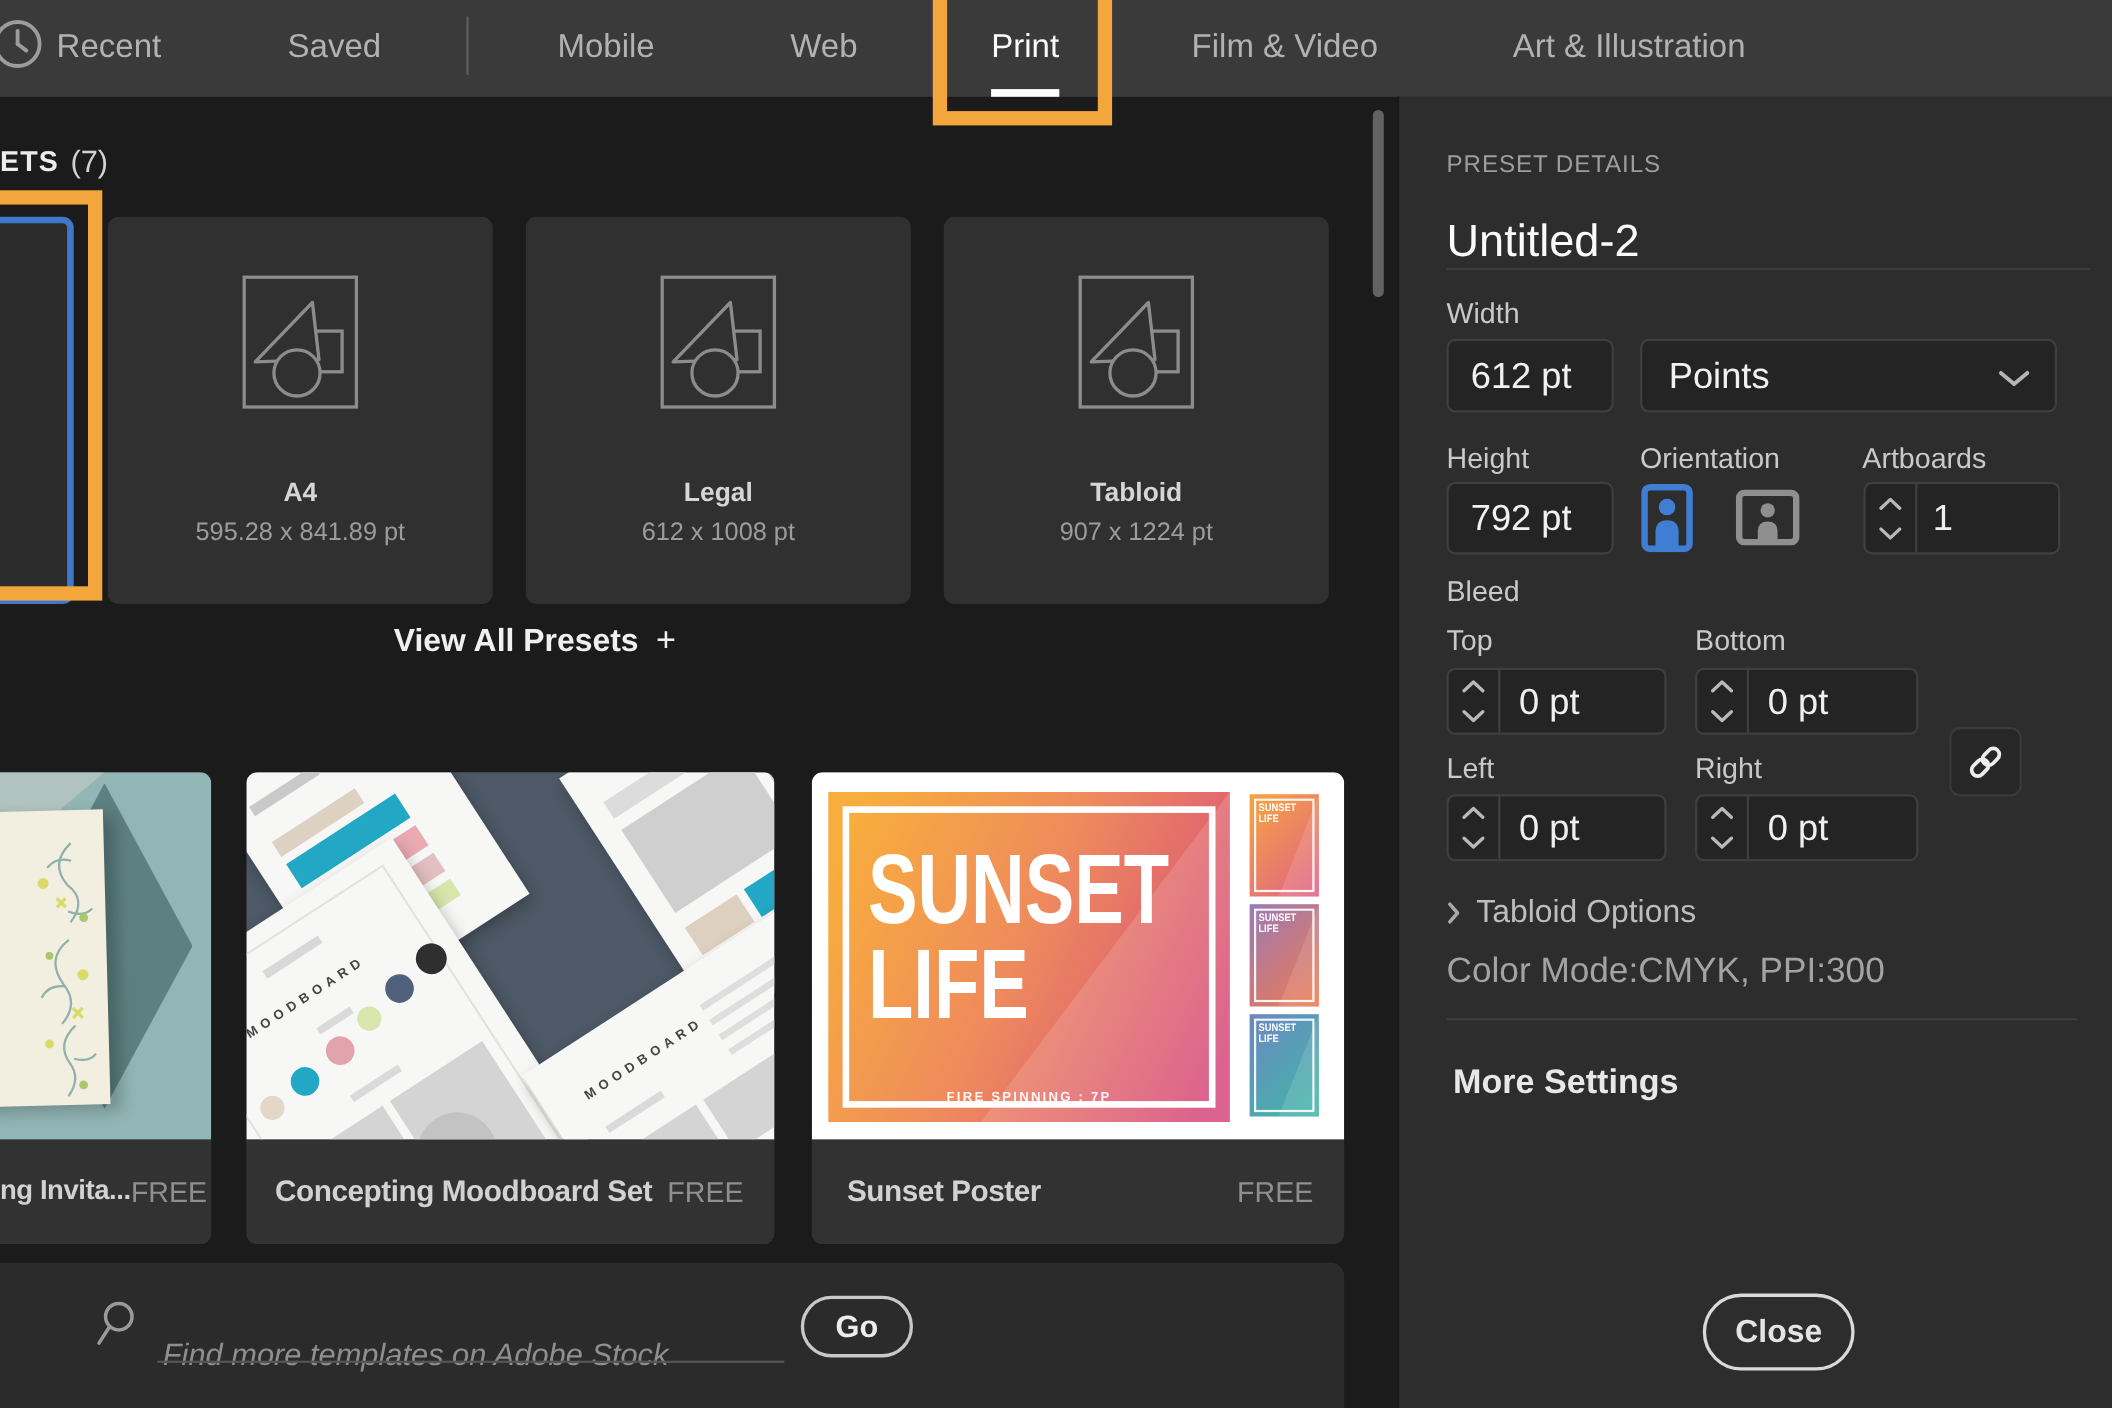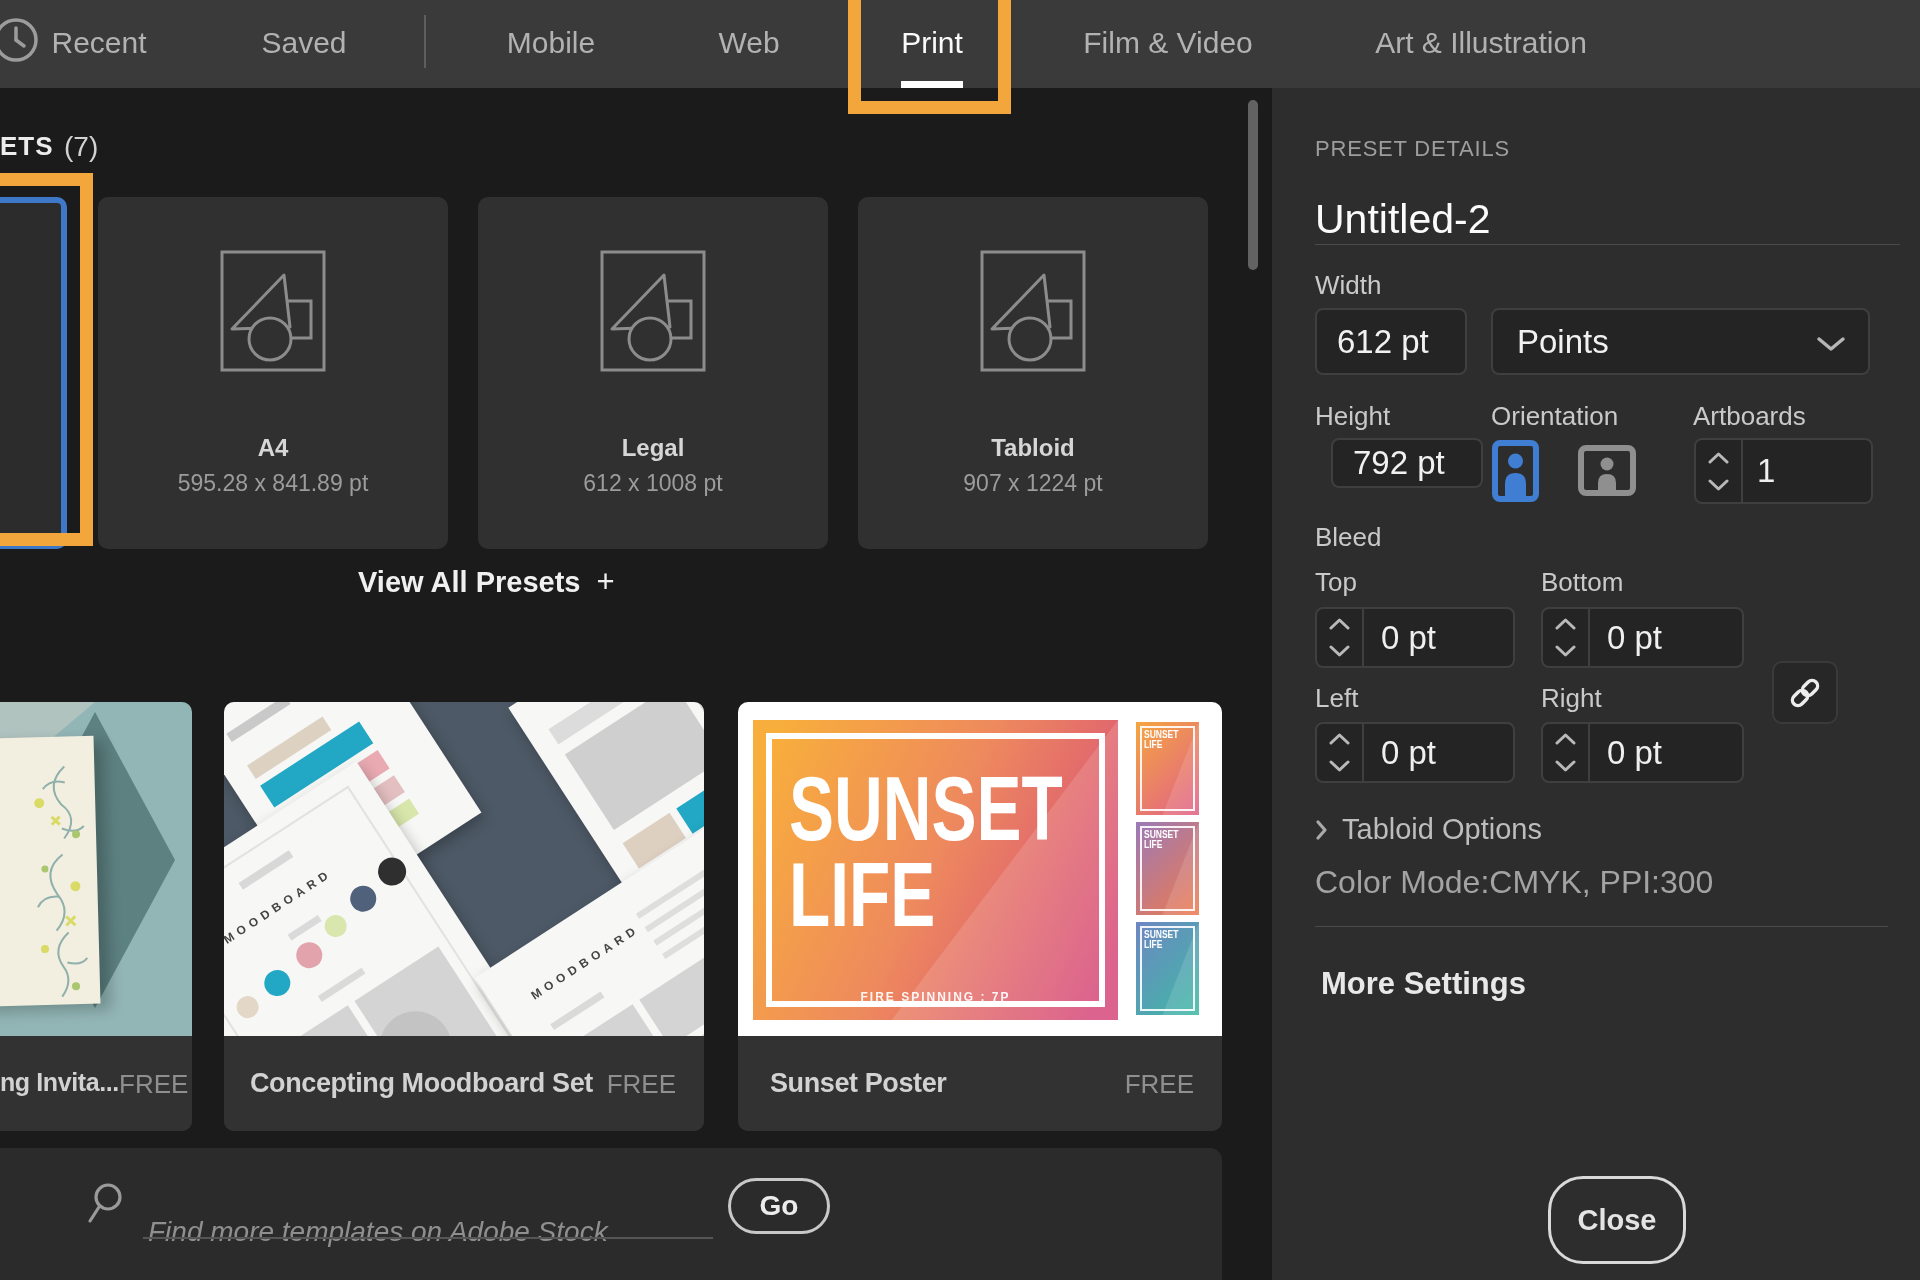--- a/index.html
+++ b/index.html
@@ -93,21 +93,21 @@
   #panel-heading { position:absolute; left:43px; top:48px; font-size:22px; letter-spacing:0.8px; color:#9d9d9d; }
   #doc-name { position:absolute; left:43px; top:108px; font-size:41px; color:#fbfbfb; }
   .pdivider { position:absolute; left:43px; height:1px; background:#4a4a4a; }
   #pdiv-1 { top:156px; width:585px; }
   #pdiv-2 { top:838px; width:573px; }
 
   .field { position:absolute; background:#242424; border:2px solid #3f3f3f; border-radius:8px;
            display:flex; align-items:center; color:#f1f1f1; font-size:33px; }
   .field .val { padding-left:20px; white-space:nowrap; }
   #width-field  { left:43px; top:220px; width:152px; height:67px; }
-  #height-field { left:43px; top:350px; width:152px; height:50px;margin-left:16px; }
+  #height-field { left:43px; top:350px; width:152px; height:66px; }
   #units-select { left:219px; top:220px; width:379px; height:67px; }
   #units-select .chev { position:absolute; right:22px; top:26px; }
 
   
   #orient-portrait  { position:absolute; left:220px; top:352px; }
   #orient-landscape { position:absolute; left:306px; top:357px; }
 
   
   .stepper { position:absolute; background:#242424; border:2px solid #3f3f3f; border-radius:8px; display:flex; }
   .stepper .chevcol { width:47px; border-right:2px solid #3f3f3f; display:flex; flex-direction:column;
@@ -122,21 +122,21 @@
   #bleed-right  { left:269px; top:634px; width:203px; height:61px; }
 
   #link-button { position:absolute; left:500px; top:573px; width:66px; height:63px; background:#272727;
                  border:2px solid #3a3a3a; border-radius:10px; display:flex; align-items:center; justify-content:center; }
 
   #advanced-row { position:absolute; left:43px; top:725px; display:flex; align-items:center; }
   #advanced-row .txt { font-size:29px; color:#bdbdbd; margin-left:14px; }
   #color-mode { position:absolute; left:43px; top:776px; font-size:32px; color:#a3a3a3; }
   #more-settings { position:absolute; left:49px; top:878px; font-size:31px; font-weight:bold; color:#e8e8e8; }
 
-  .btn { position:absolute; top:1088px; height:88px; border-radius:35px; display:flex; align-items:center;
+  .btn { position:absolute; top:1088px; height:70px; border-radius:35px; display:flex; align-items:center;
          justify-content:center; font-size:29px; font-weight:bold; }
   #close-button  { left:276px; width:138px; border:3px solid #d9d9d9; color:#e4e4e4; }
   #create-button { left:456px; width:150px; background:#3a72c4; color:#ffffff; }
 </style>
 </head>
 <body>
 
 <div id="app">
 
   <div id="header">

